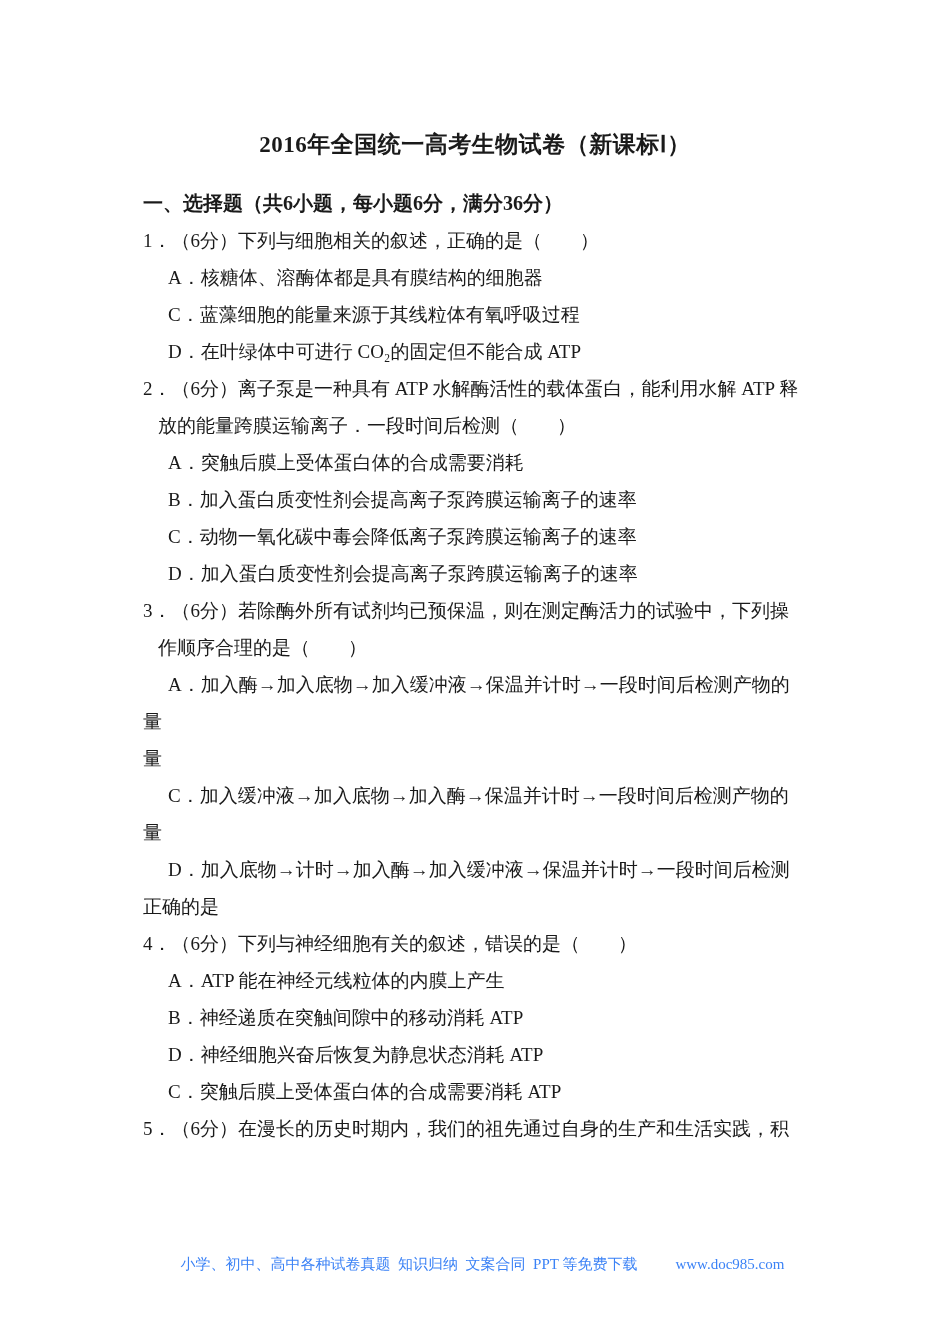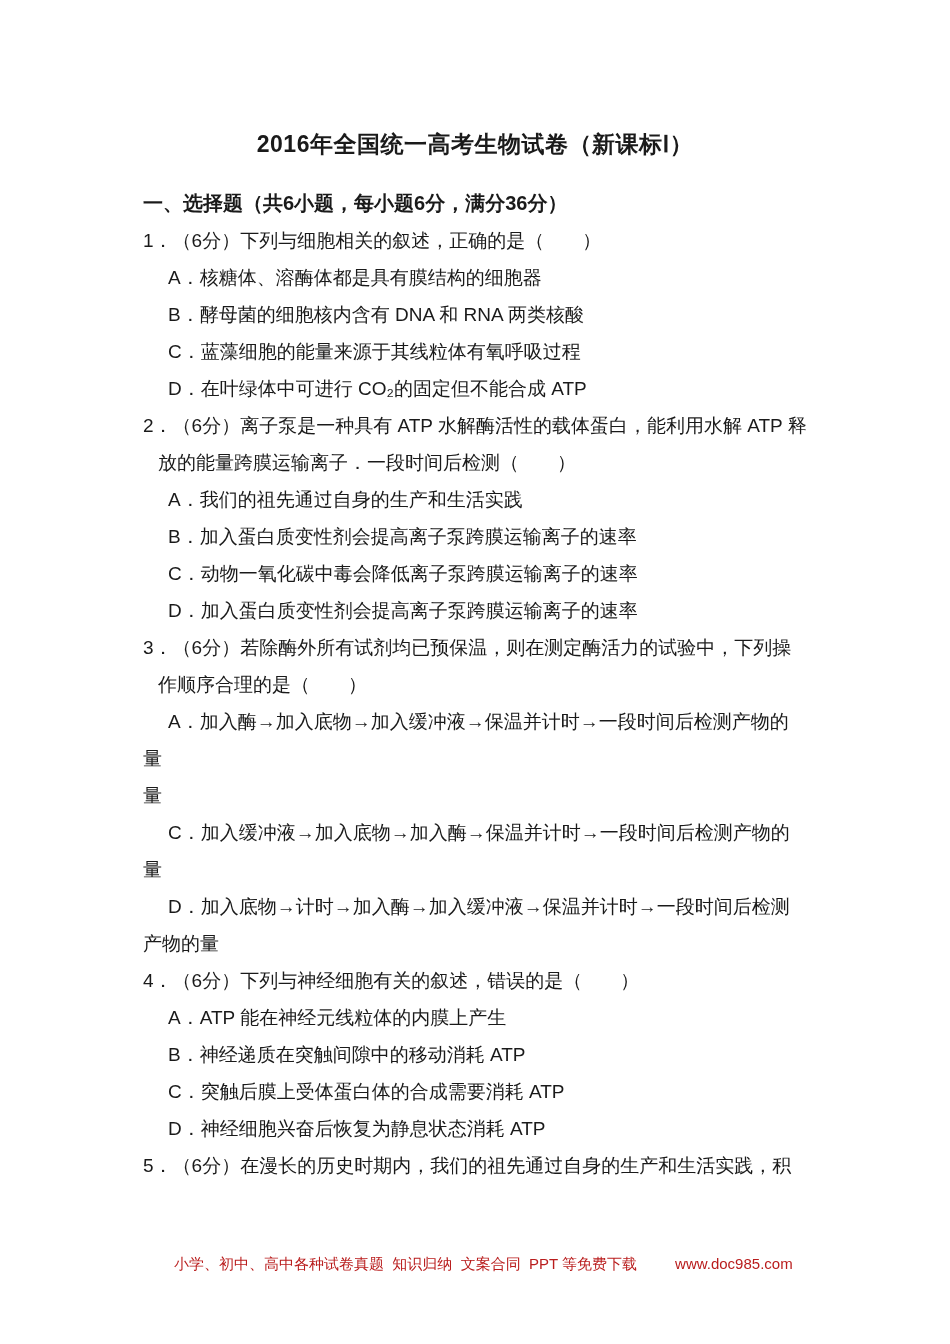--- a/index.html
+++ b/index.html
@@ -6,21 +6,21 @@
     margin: 0;
     padding: 0;
     background: #ffffff;
   }
   .page {
     position: relative;
     width: 950px;
     height: 1344px;
     background: #ffffff;
     color: #1a1a1a;
-    font-family: Liberation Sans, sans-serif;
+    font-family: Liberation Serif, serif;
     overflow: hidden;
   }
   .title {
     position: absolute;
     top: 129px;
     left: 0;
     width: 100%;
     margin: 0;
     text-align: center;
     font-size: 23px;
@@ -54,60 +54,59 @@
   .l-continuation { padding-left: 158px; }
   .l-option { padding-left: 168px; }
   .l-flush { padding-left: 143px; }
   .footer {
     position: absolute;
     top: 1238px;
     left: 0;
     width: 100%;
     text-align: center;
     font-size: 15px;
-    color: #b91c1c;
+    color: #3b82f6;
     white-space: pre;
   }
   .footer-url {
     margin-left: 38px;
   }
 </style>
 </head>
 <body>
 
 <div class="page">
   <h1 class="title">2016年全国统一高考生物试卷（新课标Ⅰ）</h1>
 
   <h2 class="section-heading">一、选择题（共6小题，每小题6分，满分36分）</h2>
 
   <div class="lines" id="lines-container">
       <div class="line l-question">1．（6分）下列与细胞相关的叙述，正确的是（　　）</div>
       <div class="line l-option">A．核糖体、溶酶体都是具有膜结构的细胞器</div>
-      <div class="line l-option">B．酵母菌的细胞核内含有 DNA 和 RNA 两类核酸</div>
       <div class="line l-option">C．蓝藻细胞的能量来源于其线粒体有氧呼吸过程</div>
       <div class="line l-option">D．在叶绿体中可进行 CO₂的固定但不能合成 ATP</div>
       <div class="line l-question">2．（6分）离子泵是一种具有 ATP 水解酶活性的载体蛋白，能利用水解 ATP 释</div>
       <div class="line l-continuation">放的能量跨膜运输离子．一段时间后检测（　　）</div>
-      <div class="line l-option">A．我们的祖先通过自身的生产和生活实践</div>
+      <div class="line l-option">A．突触后膜上受体蛋白体的合成需要消耗</div>
       <div class="line l-option">B．加入蛋白质变性剂会提高离子泵跨膜运输离子的速率</div>
       <div class="line l-option">C．动物一氧化碳中毒会降低离子泵跨膜运输离子的速率</div>
       <div class="line l-option">D．加入蛋白质变性剂会提高离子泵跨膜运输离子的速率</div>
       <div class="line l-question">3．（6分）若除酶外所有试剂均已预保温，则在测定酶活力的试验中，下列操</div>
       <div class="line l-continuation">作顺序合理的是（　　）</div>
       <div class="line l-option">A．加入酶→加入底物→加入缓冲液→保温并计时→一段时间后检测产物的</div>
       <div class="line l-flush">量</div>
       <div class="line l-flush">量</div>
       <div class="line l-option">C．加入缓冲液→加入底物→加入酶→保温并计时→一段时间后检测产物的</div>
       <div class="line l-flush">量</div>
       <div class="line l-option">D．加入底物→计时→加入酶→加入缓冲液→保温并计时→一段时间后检测</div>
-      <div class="line l-flush">产物的量</div>
+      <div class="line l-flush">正确的是</div>
       <div class="line l-question">4．（6分）下列与神经细胞有关的叙述，错误的是（　　）</div>
       <div class="line l-option">A．ATP 能在神经元线粒体的内膜上产生</div>
       <div class="line l-option">B．神经递质在突触间隙中的移动消耗 ATP</div>
+      <div class="line l-option">D．神经细胞兴奋后恢复为静息状态消耗 ATP</div>
       <div class="line l-option">C．突触后膜上受体蛋白体的合成需要消耗 ATP</div>
-      <div class="line l-option">D．神经细胞兴奋后恢复为静息状态消耗 ATP</div>
       <div class="line l-question">5．（6分）在漫长的历史时期内，我们的祖先通过自身的生产和生活实践，积</div>
     </div>
 
   <div class="footer">
     <span>小学、初中、高中各种试卷真题  知识归纳  文案合同  PPT 等免费下载</span><span class="footer-url">www.doc985.com</span>
   </div>
 </div>
 
 </body></html>

